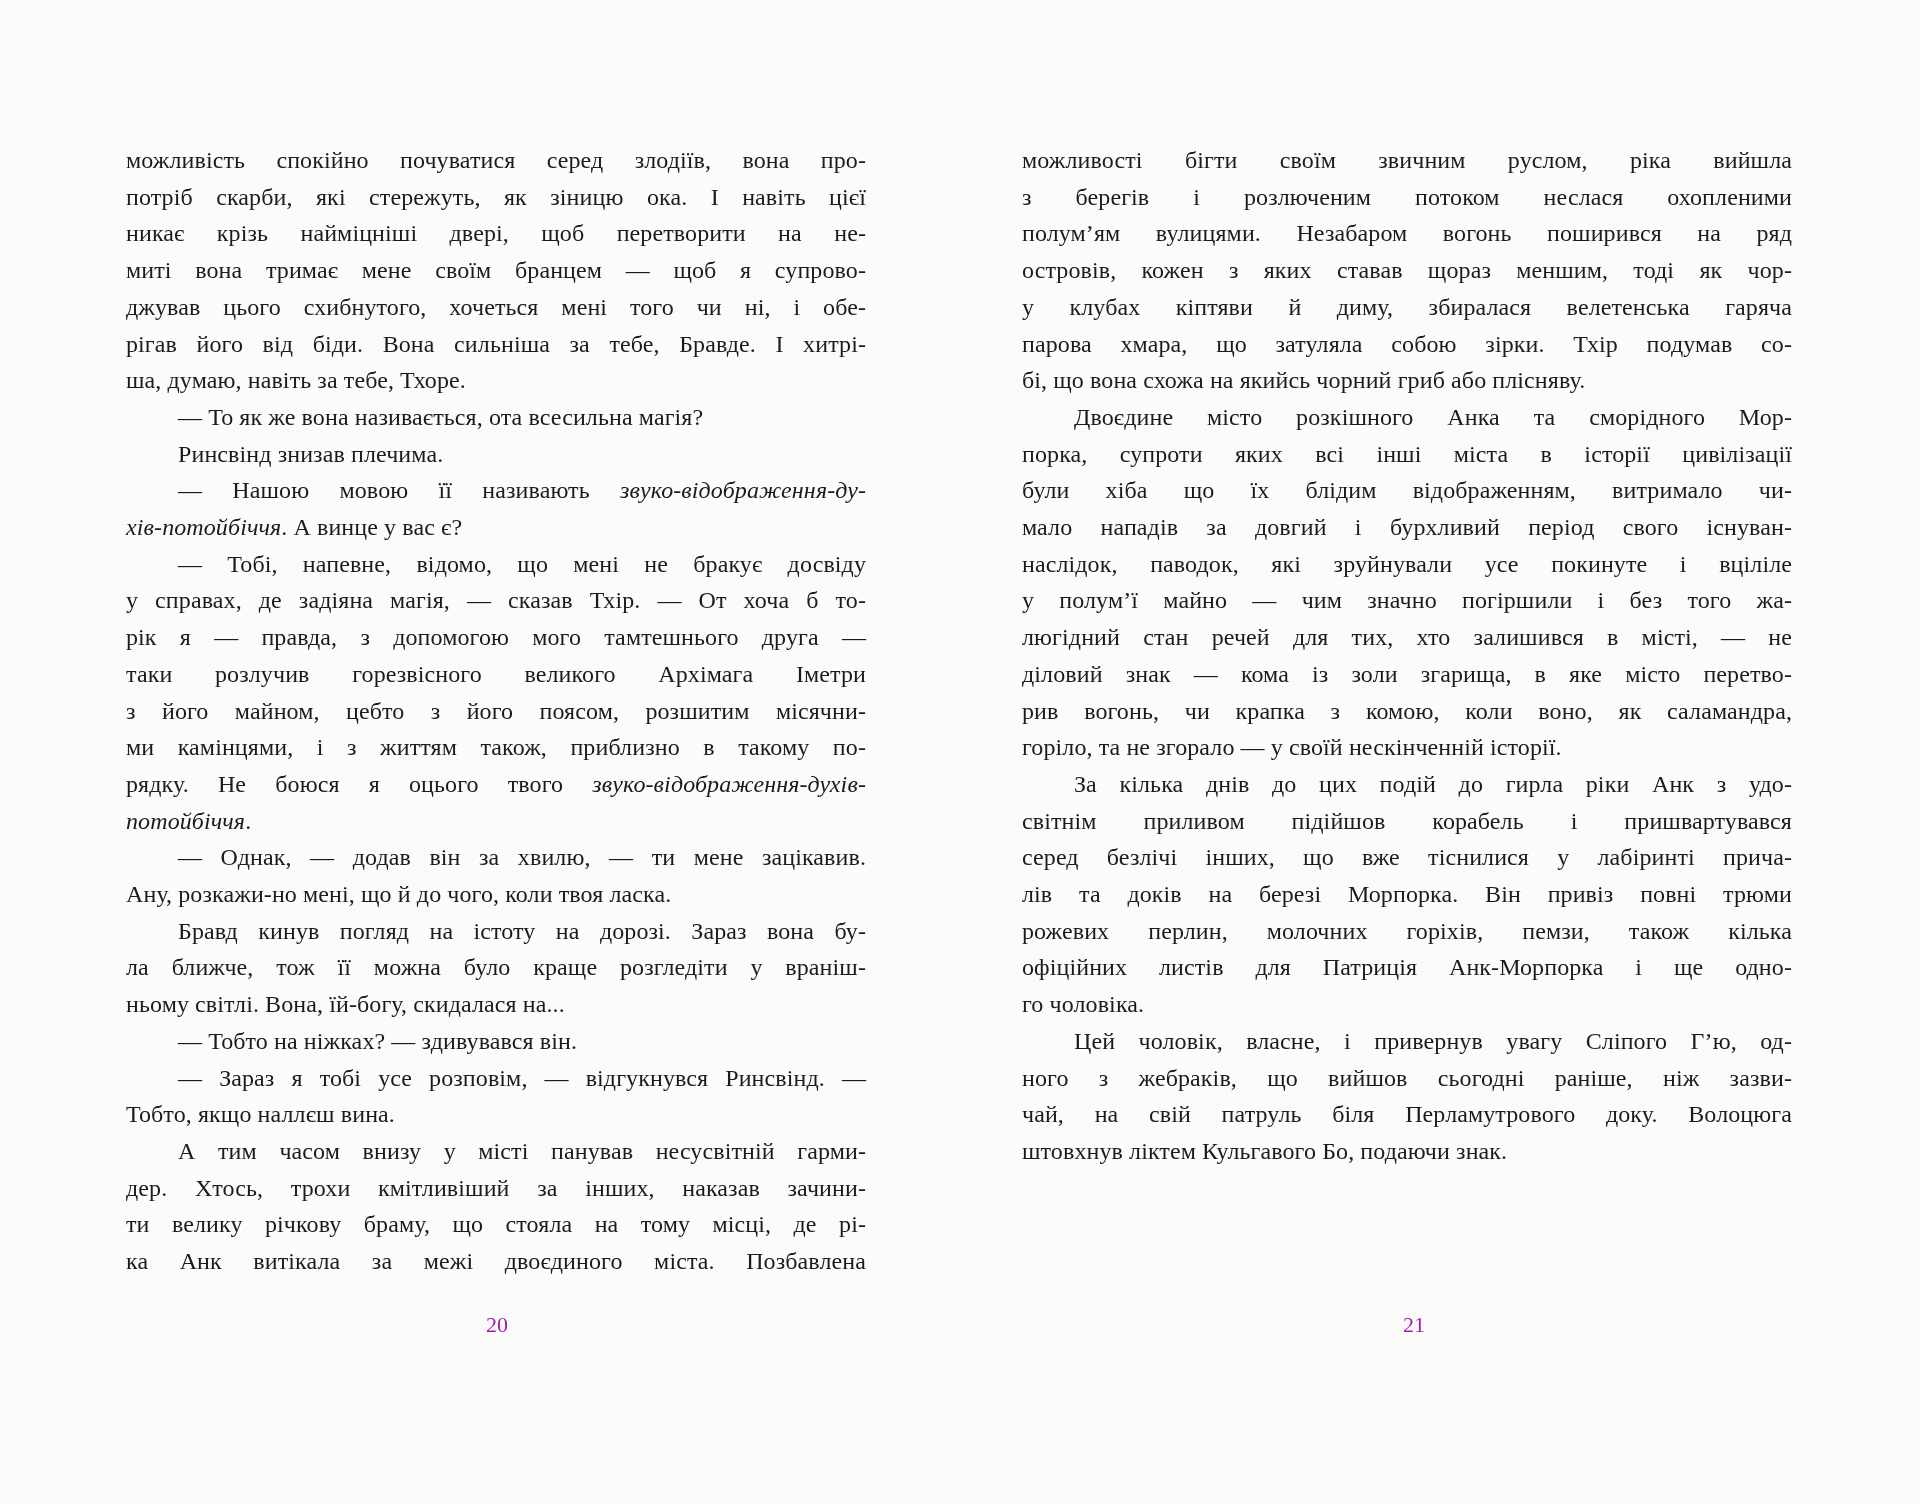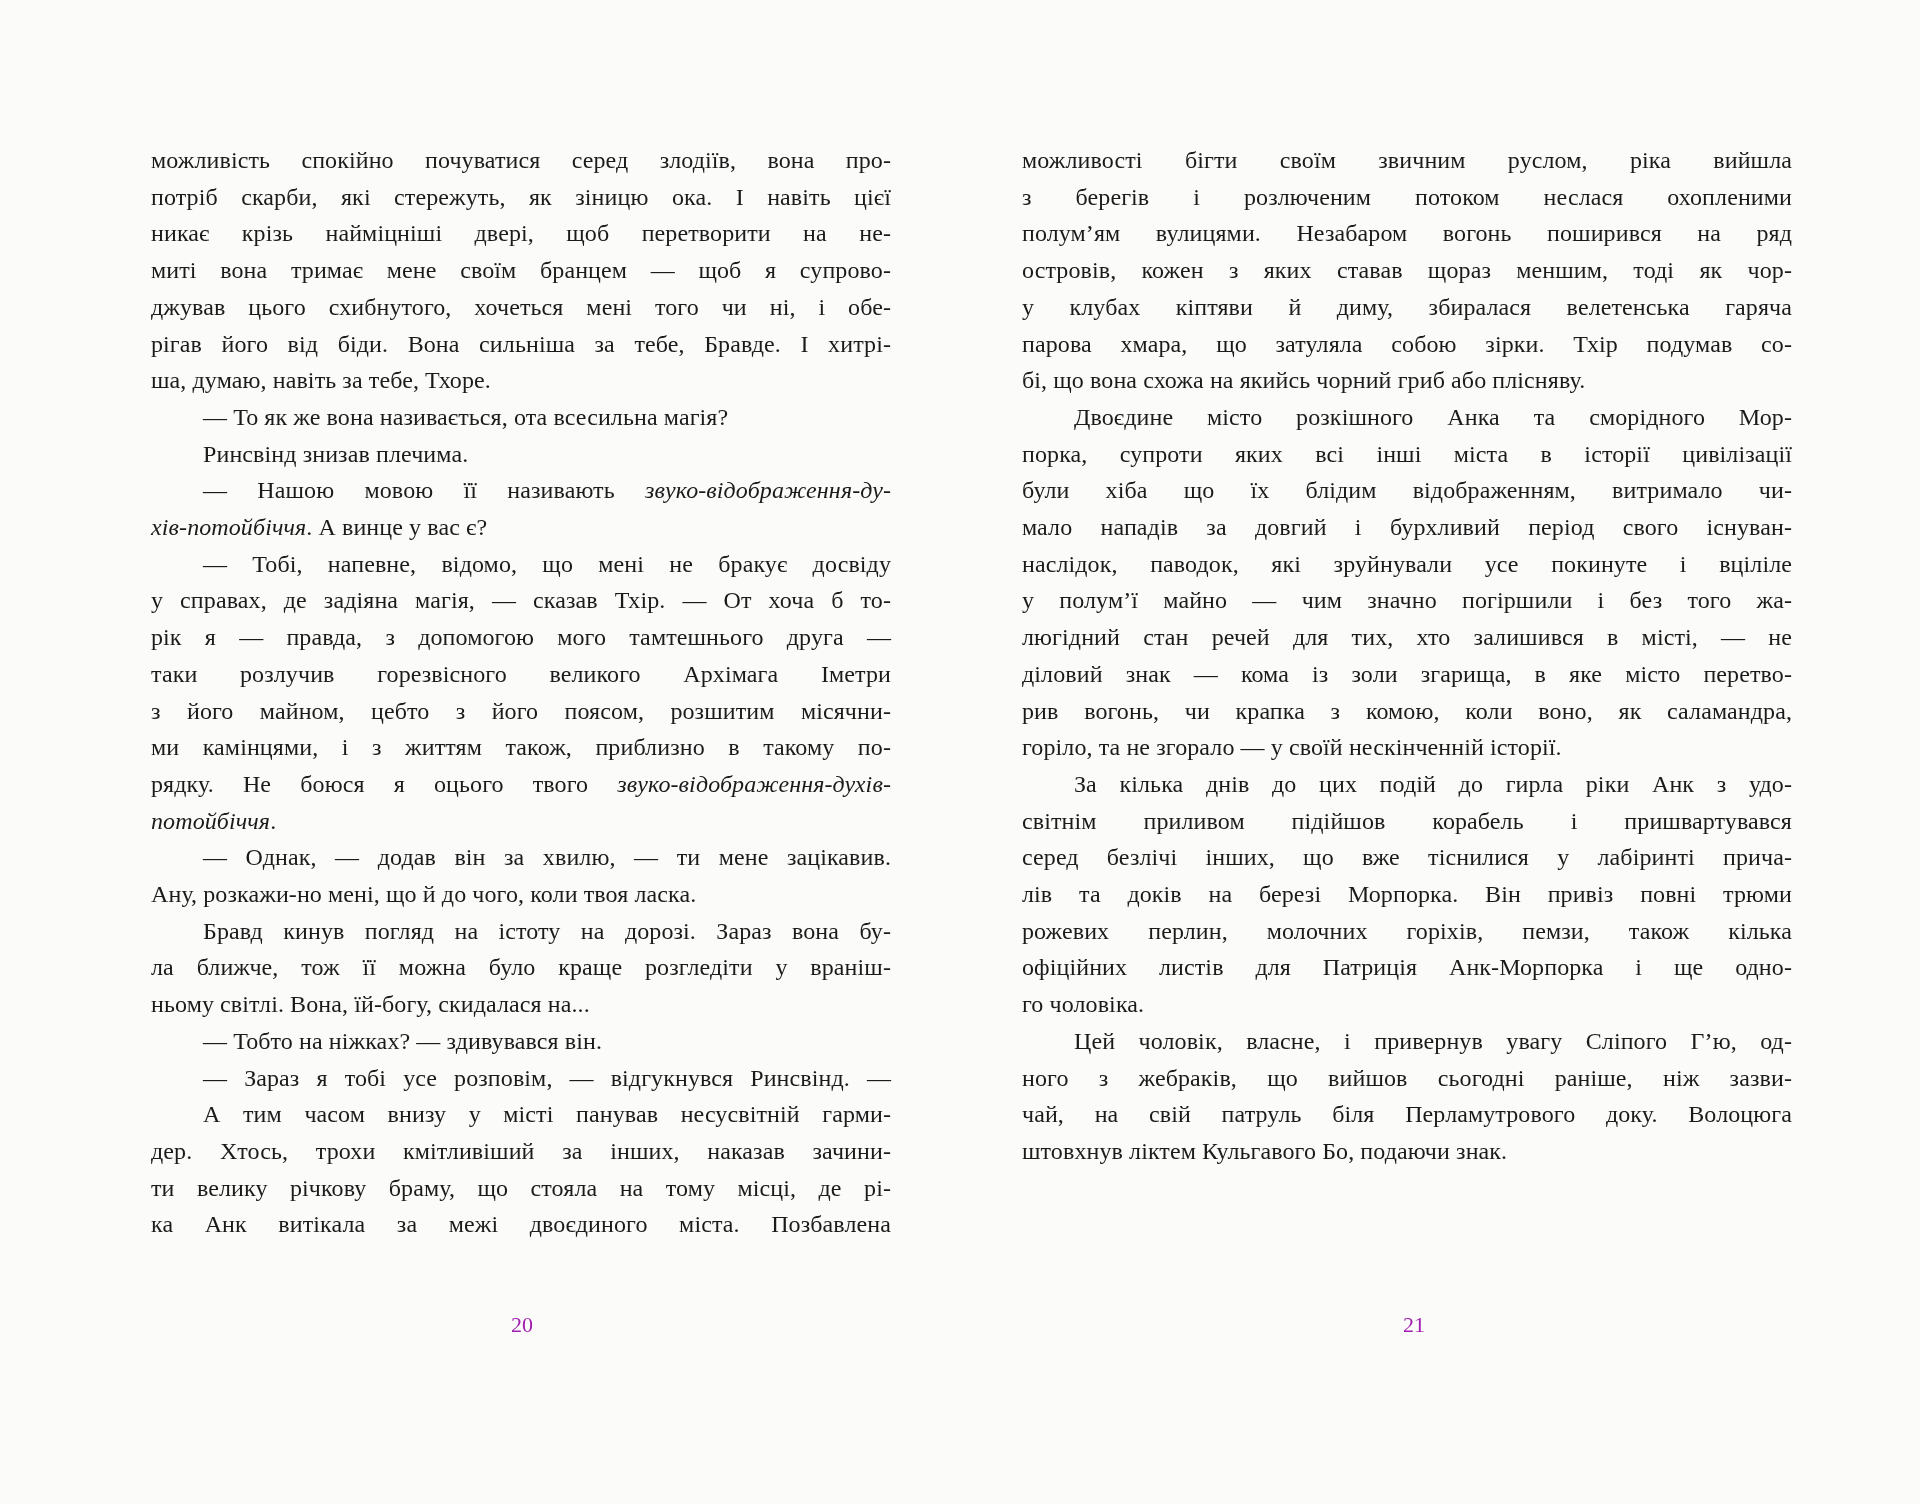--- a/index.html
+++ b/index.html
@@ -12,21 +12,21 @@
   }
   .spread {
     position: relative;
     width: 1920px;
     height: 1504px;
     background: #fbfbfa;
     font-family: "Liberation Serif", serif;
     color: #1b1b1b;
   }
   .page { position: absolute; top: 0; height: 100%; }
-  .page.left  { left: 0;    width: 908px; margin-left: 25px; }
+  .page.left  { left: 0;    width: 908px; }
   .page.right { left: 908px; width: 1012px; }
 
   .text-block {
     position: absolute;
     top: 142px;
   }
   .page.left  .text-block { left: 126px;  width: 740px; }
   .page.right .text-block { left: 114px;  width: 770px; } 
 
   .line {
@@ -78,20 +78,21 @@
         <div class="line"><span class="">ми камінцями, і з життям також, приблизно в такому по-</span></div>
         <div class="line"><span class="">рядку. Не боюся я оцього твого </span><span class="italic">звуко-відображення-духів-</span></div>
         <div class="line end"><span class="italic">потойбіччя</span><span class="">.</span></div>
         <div class="line indent"><span class="">— Однак, — додав він за хвилю, — ти мене зацікавив.</span></div>
         <div class="line end"><span class="">Ану, розкажи-но мені, що й до чого, коли твоя ласка.</span></div>
         <div class="line indent"><span class="">Бравд кинув погляд на істоту на дорозі. Зараз вона бу-</span></div>
         <div class="line"><span class="">ла ближче, тож її можна було краще розгледіти у враніш-</span></div>
         <div class="line end"><span class="">ньому світлі. Вона, їй-богу, скидалася на...</span></div>
         <div class="line indent end"><span class="">— Тобто на ніжках? — здивувався він.</span></div>
         <div class="line indent"><span class="">— Зараз я тобі усе розповім, — відгукнувся Ринсвінд. —</span></div>
+        <div class="line end"><span class="">Тобто, якщо наллєш вина.</span></div>
         <div class="line indent"><span class="">А тим часом внизу у місті панував несусвітній гарми-</span></div>
         <div class="line"><span class="">дер. Хтось, трохи кмітливіший за інших, наказав зачини-</span></div>
         <div class="line"><span class="">ти велику річкову браму, що стояла на тому місці, де рі-</span></div>
         <div class="line"><span class="">ка Анк витікала за межі двоєдиного міста. Позбавлена</span></div>
       </div>
     <div class="page-number">20</div>
   </section>
 
   <section class="page right">
     <div class="text-block">

